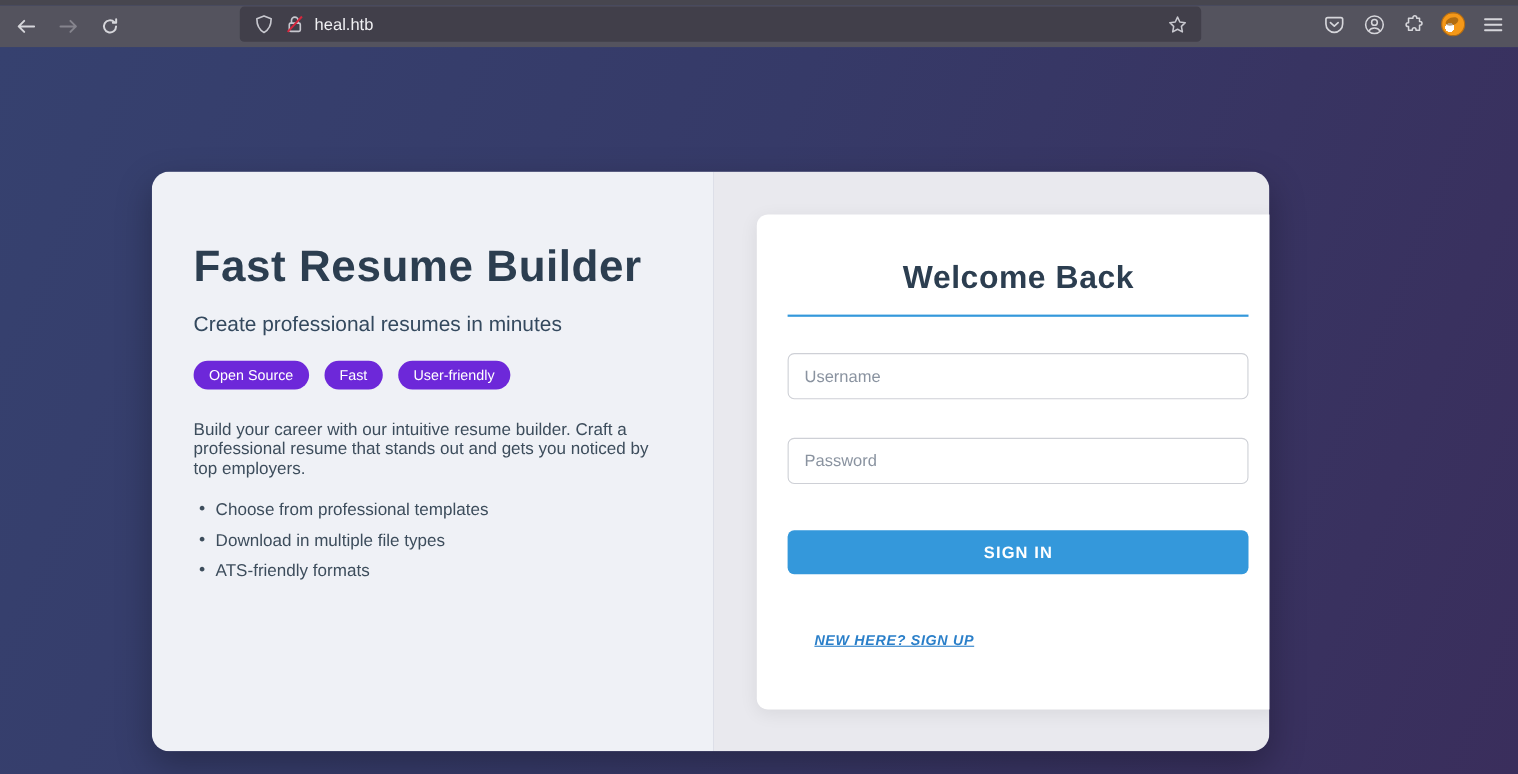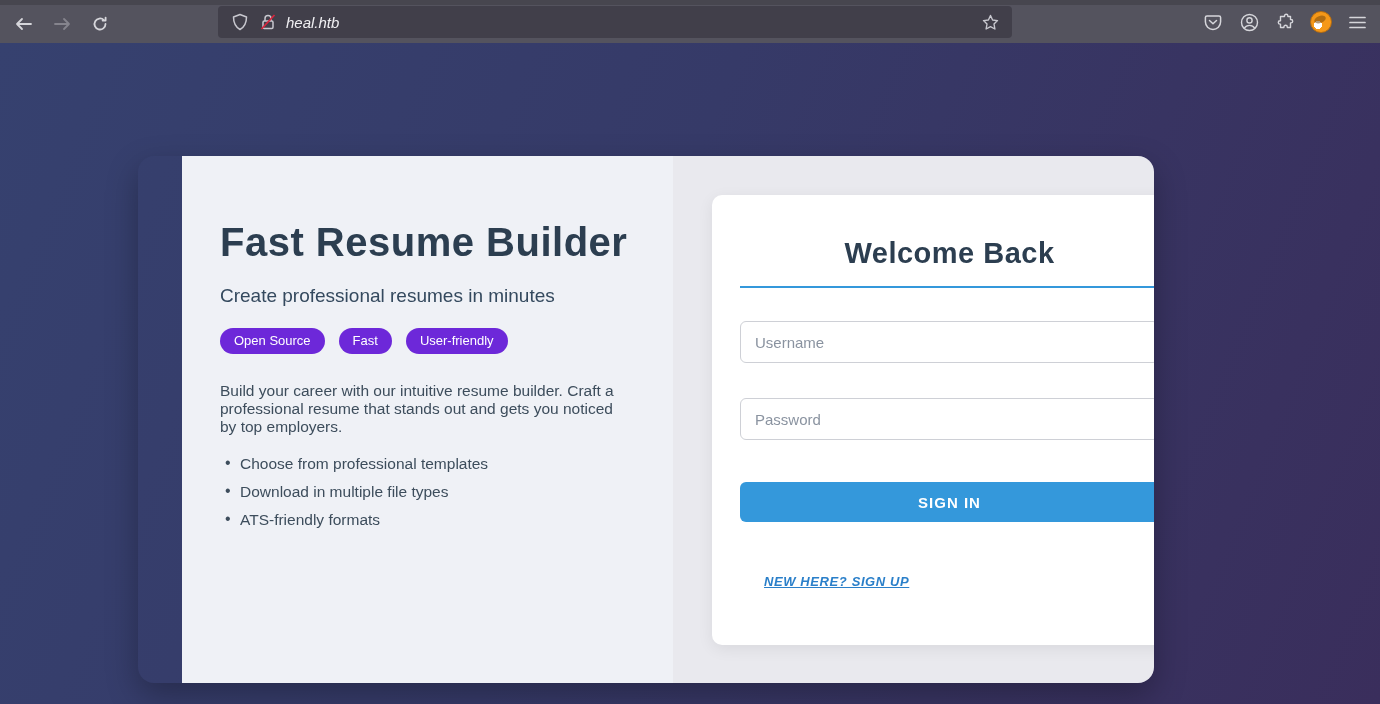--- a/index.html
+++ b/index.html
@@ -24,23 +24,23 @@
     width: 32px; height: 30px; display: flex; align-items: center; justify-content: center;
     border-radius: 4px; color: #d6d6db; flex: 0 0 auto; cursor: default;
   }
   .nav-btn.disabled { color: #85848d; }
   .nav-btn.back { margin-left: 8px; }
   .nav-btn.fwd { margin-left: 6px; }
   .nav-btn.reload { margin-left: 6px; }
   .nav-btn svg { display: block; }
 
   .urlbar {
-    position: absolute; left: 218px; top: 6px; width: 794px; height: 32px;
+    position: absolute; left: 218px; top: 6px; width: 874px; height: 32px;
     background: #413f4a; border-radius: 4px;
-    display: flex; align-items: center; padding: 0 8px; font-style: italic;
+    display: flex; align-items: center; padding: 0 8px;
   }
   .urlbar .chip-icon { width: 28px; height: 26px; display: flex; align-items: center; justify-content: center; color: #c8c8cf; flex: 0 0 auto; }
   .url-text { color: #f0f0f3; font-size: 15px; margin-left: 4px; flex: 1 1 auto; white-space: nowrap; }
   .star-btn { margin-left: auto; color: #c8c8cf; width: 28px; height: 26px; display: flex; align-items: center; justify-content: center; }
 
   .toolbar-right {
     position: absolute; right: 8px; top: 6px; height: 32px;
     display: flex; align-items: center; gap: 6px;
   }
   .tb-icon {
@@ -61,21 +61,20 @@
 
   
   .page {
     position: absolute; left: 0; top: 43px; width: 1380px; height: 661px;
     background: linear-gradient(112deg, #36416f 0%, #363a68 45%, #3a2e5c 100%);
   }
   .main-card {
     position: absolute; left: 138px; top: 113px; width: 1016px; height: 527px;
     border-radius: 16px; overflow: hidden; display: flex;
     box-shadow: 0 12px 32px rgba(0,0,0,0.28);
-    padding-left: 44px;
   }
   .hero-pane {
     width: 552px; height: 100%; background: #eff1f6;
     padding: 64px 40px 0 38px;
   }
   .form-pane {
     width: 552px; height: 100%; background: #e9e9ee; position: relative;
   }
 
   .hero-title {

